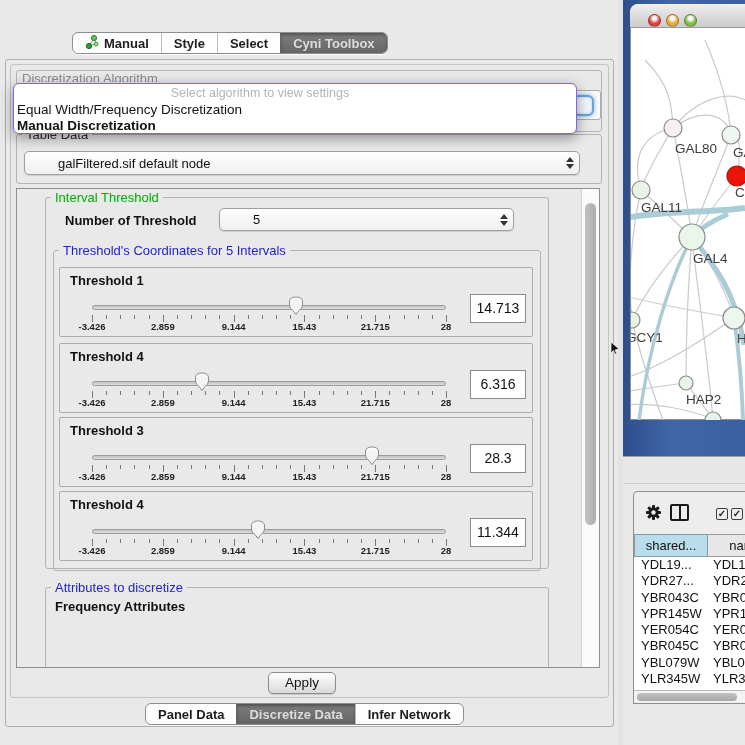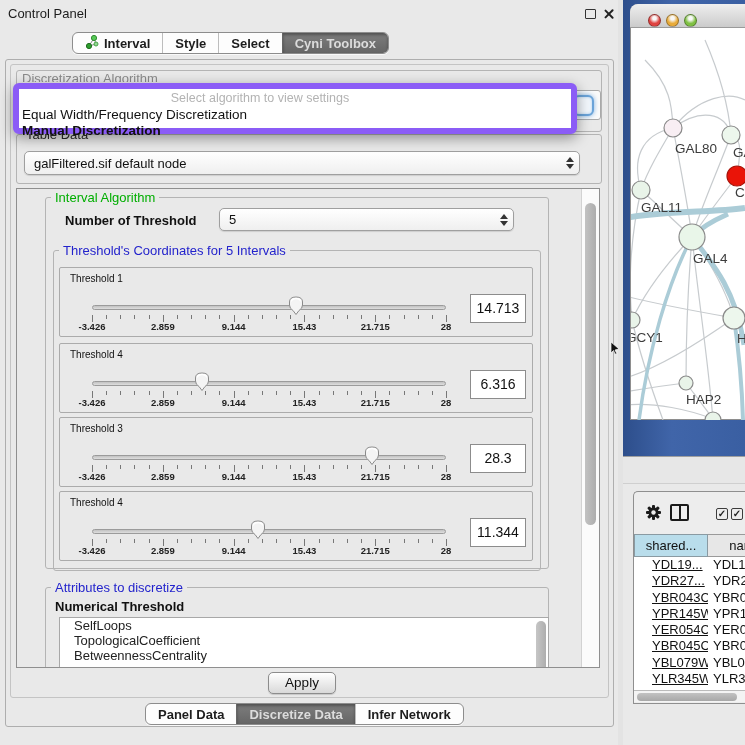--- a/index.html
+++ b/index.html
@@ -31,36 +31,36 @@
   #outer-box { left:5px; top:59px; width:609px; height:668px; border:1px solid #aeaeae; background:#e9e9e9; }
   #inner-box { left:10px; top:64px; width:599px; height:634px; border:1px solid #c4c4c4; background:#e9e9e9; }
 
   .groupbox { border:1px solid #b4b4b4; border-radius:3px; }
   .group-title { position:absolute; background:#e9e9e9; padding:0 4px; font-size:13px; }
   .t-green { color:#00ae00; } .t-blue { color:#2323cc;text-align:center; } .t-dark { color:#2b2b2b; }
 
   
   .combo { position:absolute; display:flex; align-items:center; border:1px solid #9f9f9f; border-radius:5px;
            background:linear-gradient(#ffffff,#efefef); box-shadow:0 1px 1px rgba(0,0,0,.12); }
-  .combo .val { flex:1; padding-left:9px; font-size:13px; color:#111; overflow:hidden; white-space:nowrap; }
+  .combo .val { flex:1; padding-left:9px; font-size:13px; color:#111; overflow:hidden; white-space:nowrap;margin-left:24px; }
   .stepper { width:18px; display:flex; flex-direction:column; align-items:center; gap:2px; }
   .stepper .up { width:0; height:0; border-left:4px solid transparent; border-right:4px solid transparent;
                  border-bottom:5px solid #333; }
   .stepper .dn { width:0; height:0; border-left:4px solid transparent; border-right:4px solid transparent;
                  border-top:5px solid #333; }
 
   
   #disc-group { left:16px; top:70px; width:586px; height:62px; }
   #disc-title-clip { left:22px; top:71px; height:11px; overflow:hidden; font-size:13px; color:#8a8a8a; line-height:16px; }
   #combo-fragment { left:570px; top:90px; width:31px; height:30px; border:1px solid #a9a9a9; background:#fafafa; border-radius:3px; }
   #focus-ring { left:573px; top:95px; width:21px; height:21px; border:2.5px solid #6aa3d8; border-radius:6px;
                 box-shadow:0 0 5px #7db1e2, inset 0 0 3px #a9cdef; background:#f2f7fc; }
 
   
-  #algo-popup { left:13px; top:83px; width:564px; height:51px; background:#fff; border:6px solid #8b5cf6;
+  #algo-popup { left:13px; top:83px; width:564px; height:51px; background:#fff; border:1px solid #8b5cf6;
                 border-radius:6px; box-shadow:0 4px 14px rgba(0,0,0,.4); z-index:40; padding-top:2px; }
   #popup-placeholder { text-align:center; padding-right:70px; font-size:12.5px; color:#b3b3b3; height:15px; }
   .popup-option { font-size:13.5px; color:#111; padding:1px 3px; height:16px; line-height:15px; }
   .popup-option.first { font-weight:bold; }
 
   
   #tabledata-group { left:16px; top:134px; width:586px; height:50px; }
   #tabledata-title { left:22px; top:127px; z-index:5; }
   #tabledata-combo { left:24px; top:151px; width:556px; height:24px; }
 
@@ -73,21 +73,21 @@
 
   #interval-group { position:absolute; left:28px; top:8px; width:504px; height:372px; }
   #interval-title { left:34px; top:1px; }
   #noi-label { position:absolute; left:48px; top:24px; font-size:13px; font-weight:bold; color:#111; }
   #noi-combo { left:202px; top:19px; width:295px; height:23px; }
   #thr-group { position:absolute; left:36px; top:61px; width:488px; height:321px; }
   #thr-title { left:42px; top:54px; }
 
   .thr-box { position:absolute; left:42px; width:474px; height:70px; border:1px solid #ababab;
              border-radius:2px; background:#e9e9e9; }
-  .thr-label { position:absolute; left:10px; top:5px; font-size:10px; font-weight:normal; color:#111;text-align:right; }
+  .thr-label { position:absolute; left:10px; top:5px; font-size:13px; font-weight:bold; color:#111;text-align:right; }
   .thr-track { position:absolute; left:32px; top:37px; width:354px; height:5px; border-radius:3px;
                border:1px solid #9b9b9b; background:linear-gradient(#c2c2c2,#dedede); }
   .thr-thumb { position:absolute; top:28px; width:16px; height:20px; }
   .thr-ticks { position:absolute; left:32px; top:47px; width:354px; height:7px; }
   .tick { position:absolute; top:0; width:1px; background:#777; }
   .thr-ticklabels { position:absolute; left:32px; top:53px; width:354px; height:12px; }
   .ticklabel { position:absolute; transform:translateX(-50%); font-size:9.5px; font-weight:bold; color:#222; top:0; }
   .thr-value { position:absolute; left:410px; top:26px; width:56px; height:29px; background:#fff;
                border:1px solid #8c8c8c; font-size:14px; color:#111; text-align:center; line-height:27px; }
 
@@ -127,47 +127,42 @@
          font-size:10px; line-height:9px; text-align:center; color:#222; font-weight:bold; }
 
   #tp-header { left:634px; top:534px; width:150px; height:23px; display:flex; }
   .th-cell { height:23px; font-size:13px; color:#111; text-align:center; line-height:22px;
              border:1px solid #8a9aa2; overflow:hidden; white-space:nowrap; }
   .th-c1 { width:74px; background:#b9ddeb; }
   .th-c2 { width:76px; background:#e7e7e7; border-left:none; border-color:#9a9a9a; }
   #tp-rows { left:634px; top:557px; width:150px; height:133px; overflow:hidden; background:#fff; }
   .tp-row { display:flex; height:16.3px; }
   .td-cell { font-size:13px; color:#111; white-space:nowrap; overflow:hidden; line-height:16px; }
-  .td-c1 { width:74px; padding-left:18px;text-decoration:underline; }
+  .td-c1 { width:74px; padding-left:7px; }
   .td-c2 { width:76px; padding-left:5px; }
   #tp-hscroll { left:634px; top:690px; width:111px; height:12px; background:#f4f4f4; border-top:1px solid #bbb; }
   #tp-hscroll .thumb { position:absolute; left:3px; top:2px; width:100px; height:8px; border-radius:4px;
                        background:linear-gradient(#c2c2c2,#a8a8a8); }
 
   #cursor { left:610px; top:342px; width:12px; height:12px; z-index:60; }
 </style>
 </head>
 <body>
 
 <div id="control-panel" class="abs">
-  <div id="cp-titlebar" class="abs">
-    <span id="cp-title" class="abs">Control Panel</span>
-    <div id="float-icon" class="abs"></div>
-    <div id="close-icon" class="abs"></div>
-  </div>
 
   <div id="top-tabs" class="abs seg-bar">
       <div class="seg">
         <span><svg width="14" height="14" viewBox="0 0 14 14">
             <path d="M4 11 L9 3 M9 3 L11 9 M4 11 L11 9" stroke="#8a8a8a" stroke-width="1" fill="none"></path>
             <circle cx="4" cy="11" r="2.6" fill="#2f9e2f" stroke="#1c6b1c"></circle>
             <circle cx="9" cy="3" r="2.6" fill="#57c957" stroke="#2f8a2f"></circle>
             <circle cx="11" cy="9" r="2" fill="#8fd98f" stroke="#4ba04b"></circle>
           </svg></span>
-        <span>Interval</span>
+        <span>Manual</span>
       </div>
       <div class="seg">
         <span>Style</span>
       </div>
       <div class="seg">
         <span>Select</span>
       </div>
       <div class="seg active">
         <span>Cyni Toolbox</span>
       </div>
@@ -194,21 +189,21 @@
   <div id="tabledata-combo" class="combo">
     <span class="val">galFiltered.sif default node</span>
     <span class="stepper">
         <span class="up"></span>
         <span class="dn"></span>
       </span>
   </div>
 
   <div id="viewport" class="abs">
     <div id="interval-group" class="groupbox"></div>
-    <span id="interval-title" class="group-title t-green" style="left:34px; top:1px;">Interval Algorithm</span>
+    <span id="interval-title" class="group-title t-green" style="left:34px; top:1px;">Interval Threshold</span>
     <span id="noi-label">Number of Threshold</span>
     <div id="noi-combo" class="combo">
       <span class="val">5</span>
       <span class="stepper">
           <span class="up"></span>
           <span class="dn"></span>
         </span>
     </div>
     <div id="thr-group" class="groupbox"></div>
     <span id="thr-title" class="group-title t-blue" style="left:42px; top:54px;">Threshold's Coordinates for 5 Intervals</span>
@@ -390,29 +385,21 @@
             <span class="ticklabel" style="left: 60%;">15.43</span>
             <span class="ticklabel" style="left: 80%;">21.715</span>
             <span class="ticklabel" style="left: 100%;">28</span>
           </div>
           <div class="thr-value">11.344</div>
         </div>
       </div>
 
     <div id="attr-group" class="groupbox"></div>
     <span id="attr-title" class="group-title t-blue" style="left:34px; top:391px;">Attributes to discretize</span>
-    <span id="attr-sub">Numerical Threshold</span>
-    <div id="attr-list">
-      <div id="attr-items">
-          <div class="attr-item">SelfLoops</div>
-          <div class="attr-item">TopologicalCoefficient</div>
-          <div class="attr-item">BetweennessCentrality</div>
-        </div>
-      <div id="attr-scroll"></div>
-    </div>
+    <span id="attr-sub">Frequency Attributes</span>
   </div>
   <div id="vscroll" class="abs">
     <div class="thumb"></div>
   </div>
 
   <div id="apply-btn" class="abs">Apply</div>
   <div id="bottom-tabs" class="abs seg-bar">
       <div class="seg">Panel Data</div>
       <div class="seg active">Discretize Data</div>
       <div class="seg">Infer Network</div>

